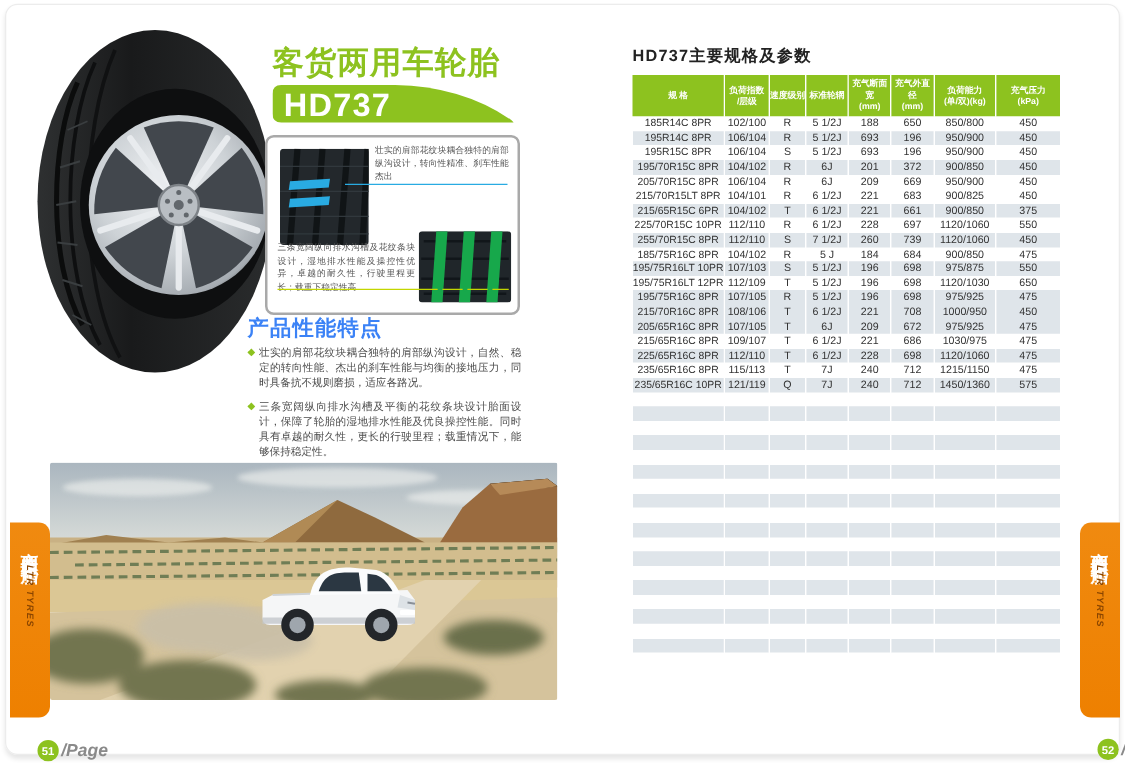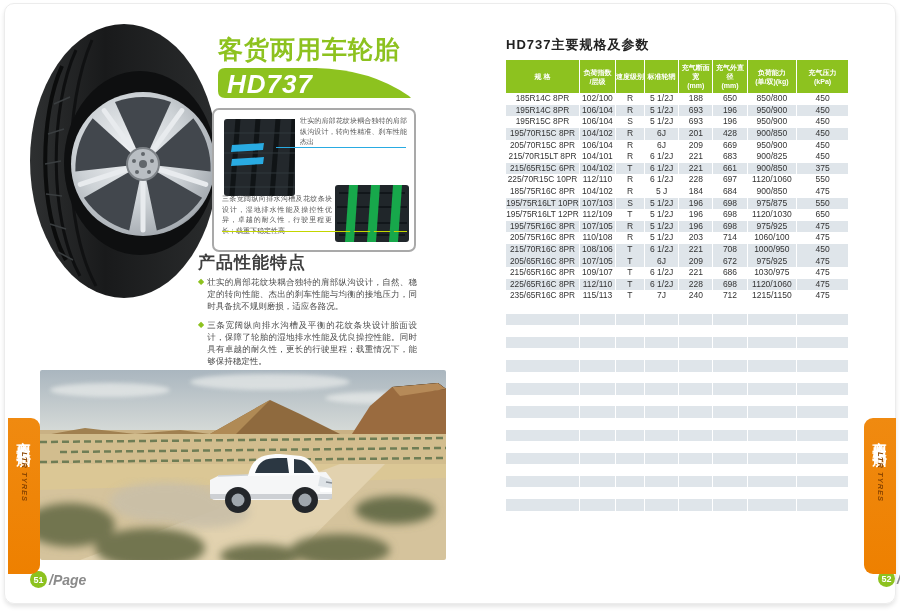--- a/index.html
+++ b/index.html
@@ -5,42 +5,42 @@
   html,body{margin:0;padding:0;background:#fff;}
   #canvas{position:relative;width:900px;height:611px;background:#fff;overflow:hidden;
           font-family:"Liberation Sans","DejaVu Sans",sans-serif;}
   .page-edge{position:absolute;left:4px;top:3px;right:4px;bottom:7px;border:1px solid #ececec;
              border-radius:10px;box-shadow:0 3px 4px rgba(0,0,0,.10);pointer-events:none;}
   .abs{position:absolute;}
 
   
   .main-title{left:218px;top:33px;font-size:25px;font-weight:bold;color:#8dc21f;letter-spacing:1px;}
   .model-banner{left:218px;top:68px;}
-  .model-text{left:227px;top:69px;font-size:26px;font-weight:bold;color:#fff;letter-spacing:1px;font-style:italic;}
+  .model-text{left:227px;top:69px;font-size:26px;font-weight:bold;color:#fff;letter-spacing:1px;}
 
   .callout-box{left:212px;top:108px;width:200px;height:140px;background:#fff;border:2px solid #a9a9a9;border-radius:7px;}
   .tread1{left:10px;top:9px;}
   .tread2{left:121px;top:75px;}
   .callout-text{font-size:7px;line-height:1.5;color:#555;text-align:justify;}
   .ct1{left:86px;top:6px;width:107px;}
   .ct2{left:8px;top:84px;width:110px;}
   .leader-blue{left:62px;top:37px;width:130px;height:1px;background:#29abe2;}
   .leader-lime{left:8px;top:121px;width:185px;height:1px;background:#c3d600;}
   .tread-dot{width:4px;height:4px;border-radius:50%;background:#17a84b;top:119px;}
 
-  .features-heading{left:198px;top:251px;font-size:17px;font-weight:bold;color:#404040;letter-spacing:1px;}
+  .features-heading{left:198px;top:251px;font-size:17px;font-weight:bold;color:#3b82f6;letter-spacing:1px;}
   .features-list{left:198px;top:276px;width:219px;}
   .feature-item{display:flex;margin-bottom:7px;}
   .diamond{color:#8dc21f;font-size:8px;line-height:12px;margin-right:3px;flex:0 0 auto;}
   .feature-text{font-size:8.5px;line-height:12px;color:#4c4c4c;text-align:justify;}
 
   .photo{left:40px;top:370px;width:406px;height:190px;border-radius:2px;overflow:hidden;}
 
   
-  .footer{display:flex;align-items:flex-end;}
+  .footer{display:flex;align-items:flex-start;margin-top:21px;}
   .fl{left:30px;top:571px;}
   .fr{left:844px;top:570px;padding-left:34px;}
   .page-badge{width:17px;height:17px;border-radius:50%;background:#8dc21f;color:#fff;font-size:9px;
               font-weight:bold;display:flex;align-items:center;justify-content:center;}
   .page-suffix{font-size:14px;font-weight:bold;font-style:italic;color:#8a8a8a;margin-left:2px;}
 
   
   .side-tab{top:418px;width:32px;height:156px;background:linear-gradient(180deg,#f08a10,#ee8000);
             display:flex;flex-direction:column;align-items:center;padding-top:12px;box-sizing:border-box;}
   .tab-left{left:8px;border-radius:0 9px 9px 0;}
@@ -352,21 +352,21 @@
             <td>196</td>
             <td>950/900</td>
             <td>450</td>
           </tr>
           <tr class="stripe">
             <td>195/70R15C 8PR</td>
             <td>104/102</td>
             <td>R</td>
             <td>6J</td>
             <td>201</td>
-            <td>428</td>
+            <td>372</td>
             <td>900/850</td>
             <td>450</td>
           </tr>
           <tr>
             <td>205/70R15C 8PR</td>
             <td>106/104</td>
             <td>R</td>
             <td>6J</td>
             <td>209</td>
             <td>669</td>
@@ -396,20 +396,30 @@
           <tr>
             <td>225/70R15C 10PR</td>
             <td>112/110</td>
             <td>R</td>
             <td>6 1/2J</td>
             <td>228</td>
             <td>697</td>
             <td>1120/1060</td>
             <td>550</td>
           </tr>
+          <tr class="stripe">
+            <td>255/70R15C 8PR</td>
+            <td>112/110</td>
+            <td>S</td>
+            <td>7 1/2J</td>
+            <td>260</td>
+            <td>739</td>
+            <td>1120/1060</td>
+            <td>450</td>
+          </tr>
           <tr>
             <td>185/75R16C 8PR</td>
             <td>104/102</td>
             <td>R</td>
             <td>5 J</td>
             <td>184</td>
             <td>684</td>
             <td>900/850</td>
             <td>475</td>
           </tr>
@@ -436,30 +446,20 @@
           <tr class="stripe">
             <td>195/75R16C 8PR</td>
             <td>107/105</td>
             <td>R</td>
             <td>5 1/2J</td>
             <td>196</td>
             <td>698</td>
             <td>975/925</td>
             <td>475</td>
           </tr>
-          <tr>
-            <td>205/75R16C 8PR</td>
-            <td>110/108</td>
-            <td>R</td>
-            <td>5 1/2J</td>
-            <td>203</td>
-            <td>714</td>
-            <td>1060/100</td>
-            <td>475</td>
-          </tr>
           <tr class="stripe">
             <td>215/70R16C 8PR</td>
             <td>108/106</td>
             <td>T</td>
             <td>6 1/2J</td>
             <td>221</td>
             <td>708</td>
             <td>1000/950</td>
             <td>450</td>
           </tr>
@@ -496,20 +496,30 @@
           <tr>
             <td>235/65R16C 8PR</td>
             <td>115/113</td>
             <td>T</td>
             <td>7J</td>
             <td>240</td>
             <td>712</td>
             <td>1215/1150</td>
             <td>475</td>
           </tr>
+          <tr class="stripe">
+            <td>235/65R16C 10PR</td>
+            <td>121/119</td>
+            <td>Q</td>
+            <td>7J</td>
+            <td>240</td>
+            <td>712</td>
+            <td>1450/1360</td>
+            <td>575</td>
+          </tr>
           <tr>
             <td>&nbsp;</td>
             <td>&nbsp;</td>
             <td>&nbsp;</td>
             <td>&nbsp;</td>
             <td>&nbsp;</td>
             <td>&nbsp;</td>
             <td>&nbsp;</td>
             <td>&nbsp;</td>
           </tr>

